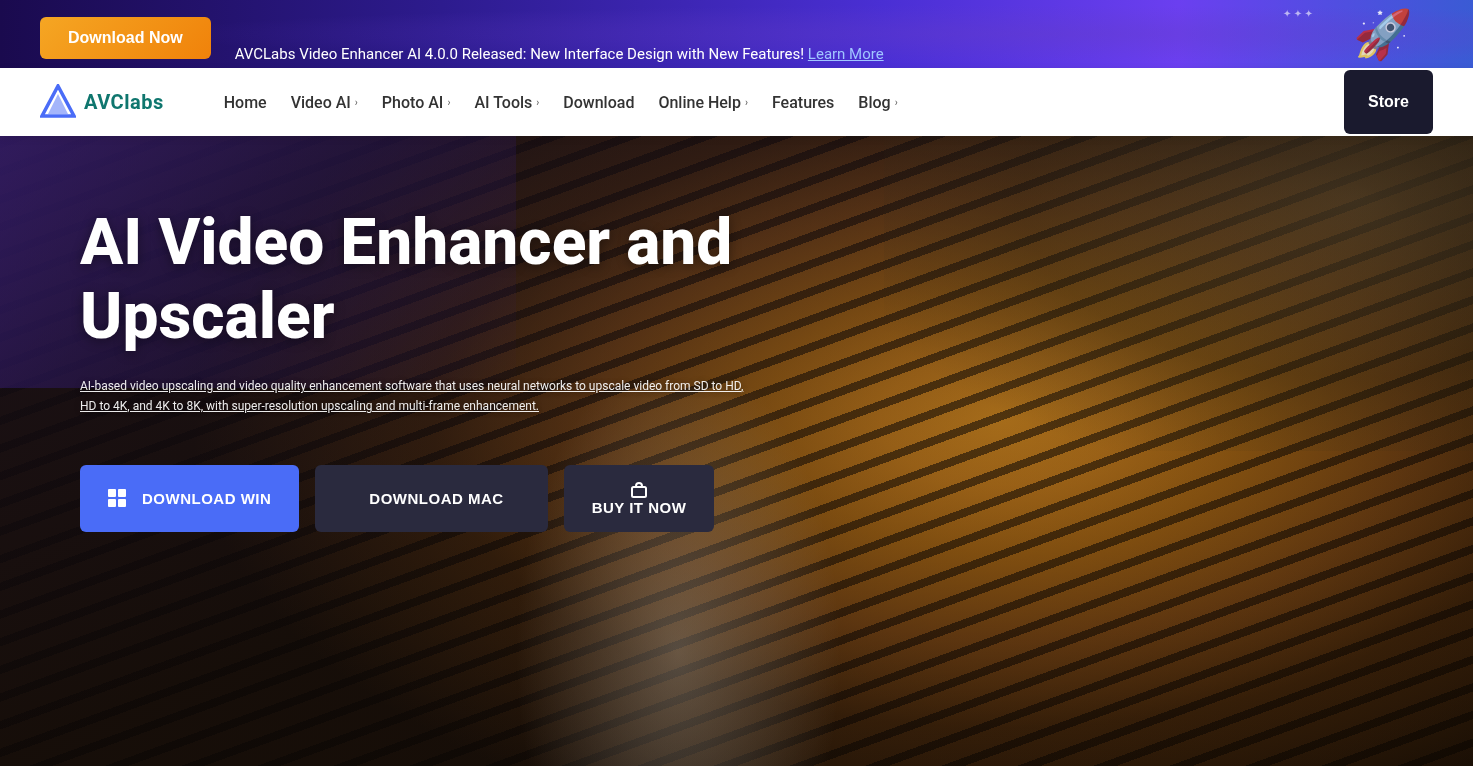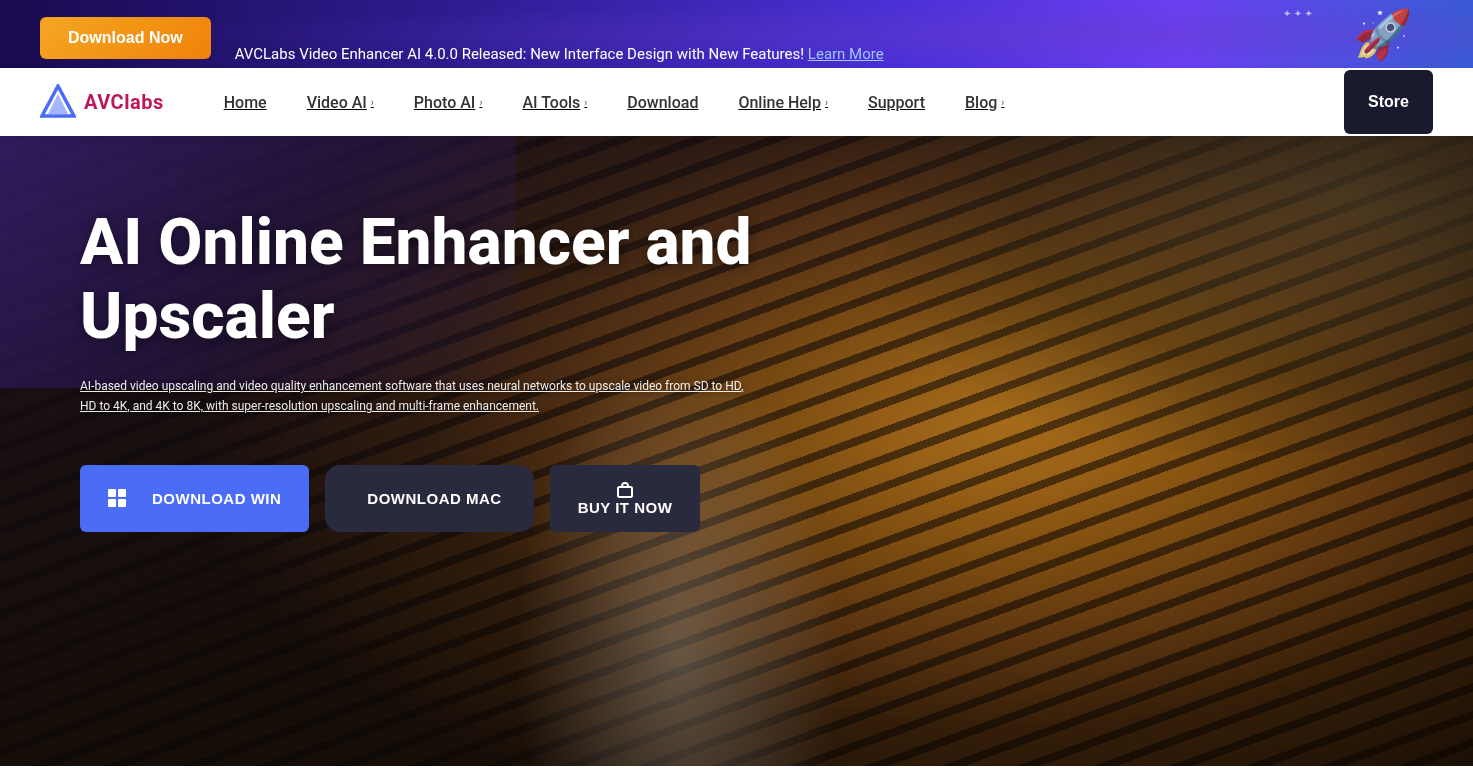--- a/index.html
+++ b/index.html
@@ -87,31 +87,30 @@
       text-decoration: none;
       cursor: pointer;
     }
     .logo-icon {
       width: 36px;
       height: 36px;
     }
     .logo-text {
       font-size: 20px;
       font-weight: 700;
-      color: #be185d;
+      color: #0f766e;
       letter-spacing: 0.5px;
     }
     .nav-links {
       display: flex;
       align-items: center;
       list-style: none;
       margin-left: 48px;
-      gap: 16px;
+      gap: 0;
       flex: 1;
-      text-decoration: underline;
     }
     .nav-links li a {
       display: flex;
       align-items: center;
       gap: 4px;
       color: #333;
       text-decoration: none;
       font-size: 16px;
       font-weight: 500;
       padding: 8px 12px;
@@ -245,30 +244,30 @@
       background: #4a6cf7;
       color: white;
       border: none;
       padding: 16px 28px;
       border-radius: 6px;
       font-size: 15px;
       font-weight: 700;
       cursor: pointer;
       display: flex;
       align-items: center;
-      gap: 26px;
+      gap: 16px;
       letter-spacing: 0.5px;
       text-transform: uppercase;
     }
     .btn-download-mac {
       background: #2a2a3e;
       color: white;
       border: none;
-      padding: 16px 32px;
-      border-radius: 15px;
+      padding: 16px 44px;
+      border-radius: 6px;
       font-size: 15px;
       font-weight: 700;
       cursor: pointer;
       display: flex;
       align-items: center;
       gap: 10px;
       letter-spacing: 0.5px;
       text-transform: uppercase;
     }
     .btn-buy-now {
@@ -356,21 +355,21 @@
       </a>
     </li>
     <li>
       <a href="#">
         <span>Online Help</span>
         <span class="nav-chevron">›</span>
       </a>
     </li>
     <li>
       <a href="#">
-        <span>Support</span>
+        <span>Features</span>
       </a>
     </li>
     <li>
       <a href="#">
         <span>Blog</span>
         <span class="nav-chevron">›</span>
       </a>
     </li>
   </ul>
 
@@ -381,21 +380,21 @@
 
   <div class="tiger-visual"></div>
   <div class="tiger-stripes"></div>
   <div class="tiger-white"></div>
   <div class="tiger-bg-top"></div>
   <div class="top-left-gradient"></div>
   <div class="hero-bg"></div>
 
   <div class="hero-content">
     <h1 class="hero-title">
-      <span>AI Online Enhancer and Upscaler</span><br>
+      <span>AI Video Enhancer and Upscaler</span><br>
     </h1>
     <p class="hero-subtitle">AI-based video upscaling and video quality enhancement software that uses neural networks to upscale video from SD to HD, HD to 4K, and 4K to 8K, with super-resolution upscaling and multi-frame enhancement.</p>
 
     <div class="hero-buttons">
       <button class="btn-download-win">
         <span class="win-icon">
           <span></span>
             <span></span>
             <span></span>
             <span></span>

